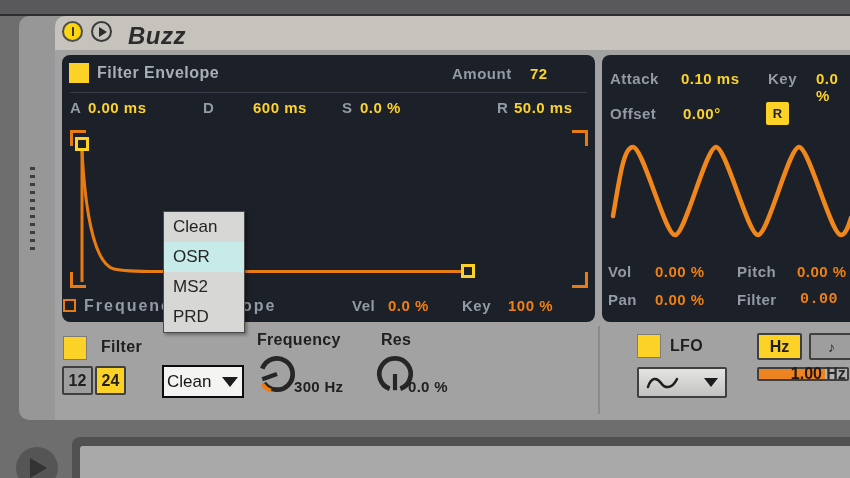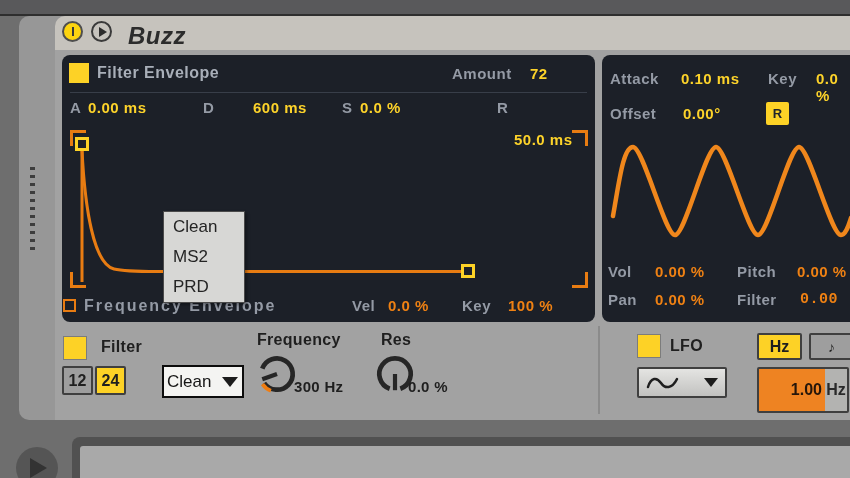--- a/index.html
+++ b/index.html
@@ -53,21 +53,21 @@
   .btn-grey{background:#9e9e9e;}
   .btn-yellow{background:#fdd226;}
   .wide-btn{height:27px;border:2px solid #3f3f3f;box-sizing:border-box;border-radius:2px;
     display:flex;align-items:center;justify-content:center;font-size:16px;font-weight:bold;color:#1f1f1f;}
   .r-btn{width:23px;height:23px;background:#fdd226;border-radius:2px;display:flex;align-items:center;justify-content:center;
     font-size:13px;font-weight:bold;color:#20242c;}
   
   .wave-select{left:637px;top:367px;width:90px;height:31px;background:linear-gradient(#e4e4e2,#c2c2c0);
     border:2px solid #3f3f3f;box-sizing:border-box;border-radius:2px;display:flex;align-items:center;justify-content:space-between;padding:0 7px;}
   .caret{width:0;height:0;border-left:7px solid transparent;border-right:7px solid transparent;border-top:9px solid #1c1c1c;}
-  .rate-field{left:757px;top:367px;width:92px;height:46px;border:2px solid #3f3f3f;box-sizing:border-box;border-radius:2px;
+  .rate-field{left:757px;top:367px;width:92px;height:14px;border:2px solid #3f3f3f;box-sizing:border-box;border-radius:2px;
     background:#b3b3b1;display:flex;}
   .rate-fill{width:63px;background:#ee8322;display:flex;align-items:center;justify-content:flex-end;padding-right:3px;
     font-size:16px;font-weight:bold;color:#25160a;}
   .rate-unit{flex:1;display:flex;align-items:center;justify-content:center;font-size:16px;font-weight:bold;color:#2a2a2a;}
   
   .type-menu{left:163px;top:211px;width:80px;background:#d7d7d5;border:1px solid #4a4a4a;z-index:40;
     box-shadow:2px 2px 3px rgba(0,0,0,.35);}
   .type-menu .item{height:30px;line-height:30px;padding-left:9px;font-size:17px;color:#242424;}
   .type-menu .item.hl{background:#c7ebe9;}
   .type-select{left:162px;top:365px;width:82px;height:33px;background:#f4f4f2;border:2px solid #0c0c0c;box-sizing:border-box;
@@ -101,21 +101,21 @@
 <div class="abs val-y" style="left:530px;top:65px;">72</div>
 <div class="abs sep-h"></div>
 
 <div class="abs lbl" style="left:70px;top:99px;">A</div>
 <div class="abs val-y" style="left:88px;top:99px;">0.00 ms</div>
 <div class="abs lbl" style="left:203px;top:99px;">D</div>
 <div class="abs val-y" style="left:221px;top:99px;margin-left:32px;">600 ms</div>
 <div class="abs lbl" style="left:342px;top:99px;">S</div>
 <div class="abs val-y" style="left:360px;top:99px;">0.0 %</div>
 <div class="abs lbl" style="left:497px;top:99px;">R</div>
-<div class="abs val-y" style="left:514px;top:99px;margin-top:32px;">50.0 ms</div>
+<div class="abs val-y" style="left:514px;top:99px;">50.0 ms</div>
 
 <div class="abs brk brk-tl" style="left:70px;top:130px;"></div>
 <div class="abs brk brk-bl" style="left:70px;top:272px;"></div>
 <div class="abs brk brk-tr" style="left:572px;top:130px;"></div>
 <div class="abs brk brk-br" style="left:572px;top:272px;"></div>
 <svg class="abs" style="left:62px;top:125px;" width="533" height="170" viewBox="0 0 533 170">
   <line x1="20" y1="25" x2="20" y2="157" stroke="#e87c12" stroke-width="3"></line>
   <path d="M20,25 C23,85 32,139 52,144 C62,146.5 78,146.5 95,146.5 L406,146.5" fill="none" stroke="#e87c12" stroke-width="3"></path>
 </svg>
 <div class="abs handle" style="left:75px;top:137px;"></div>
@@ -185,20 +185,21 @@
   </svg>
   <span class="caret"></span>
 </div>
 <div class="abs rate-field">
   <div class="rate-fill">1.00</div>
   <div class="rate-unit">Hz</div>
 </div>
 
 <div class="abs type-menu">
   <div class="item">Clean</div>
+  <div class="item hl">OSR</div>
   <div class="item">MS2</div>
   <div class="item">PRD</div>
 </div>
 <div class="abs type-select">
   <span>Clean</span>
   <span class="caret" style="border-left-width:8px;border-right-width:8px;border-top-width:10px;"></span>
 </div>
 
 <div class="abs bottom-circle"></div>
 <div class="abs bottom-bar-outer"></div>

